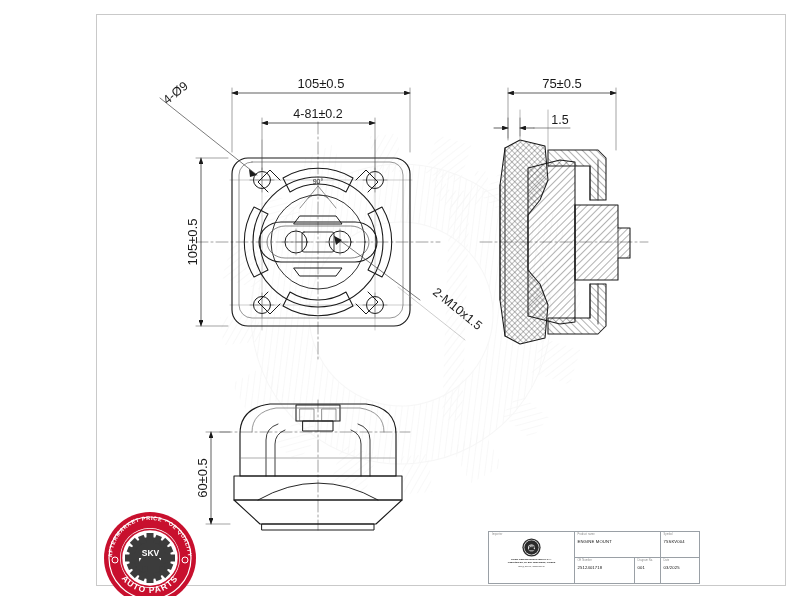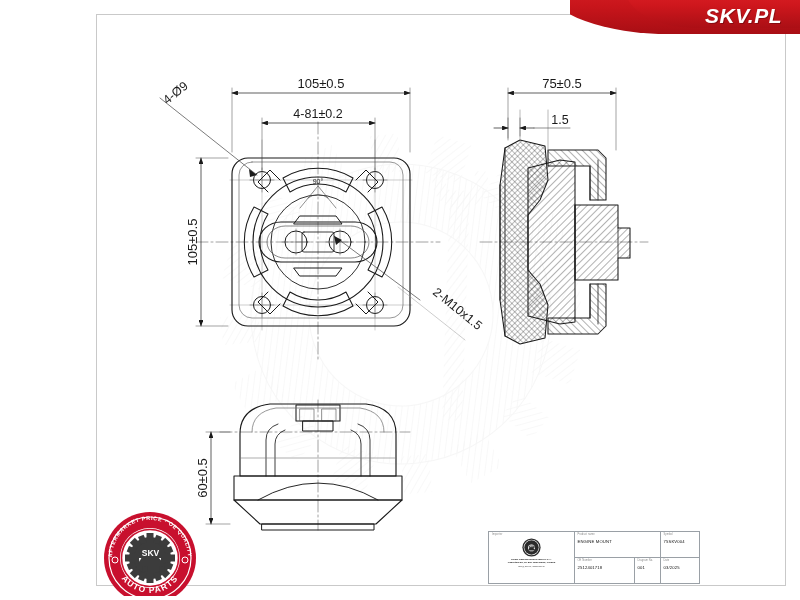--- a/index.html
+++ b/index.html
@@ -176,25 +176,20 @@
         <g transform="translate(40,40) rotate(30)" fill="url(#hatchwm)">
           <rect x="-10" y="-140" width="20" height="230" rx="6"></rect>
           <path d="M-26,-160 a28,28 0 1 0 52,0 l-14,0 a15,15 0 1 1 -24,0 Z"></path>
         </g>
       </g>
     </svg>
   </div>
 
   <div class="frame"></div>
 
-  <div class="logo-banner">
-    <div class="band"></div>
-    <div class="band2"></div>
-    <div class="txt">SKV.PL</div>
-  </div>
 
   <svg class="dwg" viewBox="0 0 800 600">
     <defs>
       <marker id="ar" markerWidth="9" markerHeight="7" refX="8.5" refY="3.5" orient="auto">
         <polygon points="0,0 9,3.5 0,7" fill="#1a1a1a"></polygon>
       </marker>
       <marker id="arR" markerWidth="9" markerHeight="7" refX="0.5" refY="3.5" orient="auto">
         <polygon points="9,0 0,3.5 9,7" fill="#1a1a1a"></polygon>
       </marker>
       <pattern id="hatch45" width="5" height="5" patternUnits="userSpaceOnUse" patternTransform="rotate(45)">

